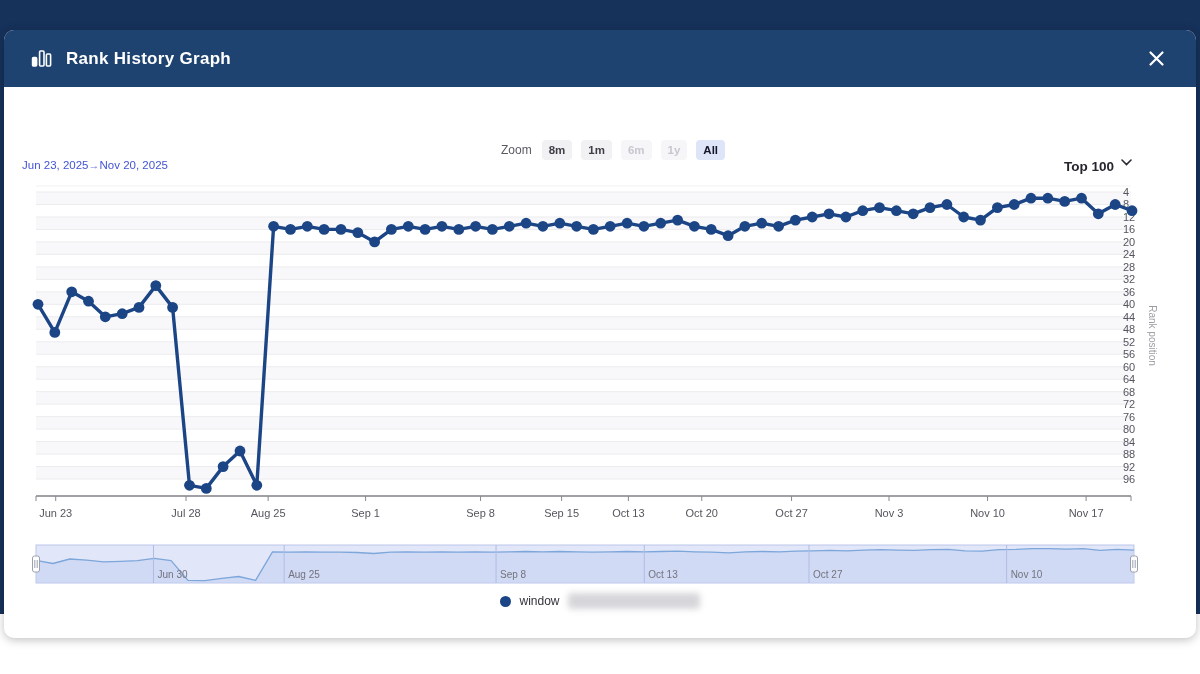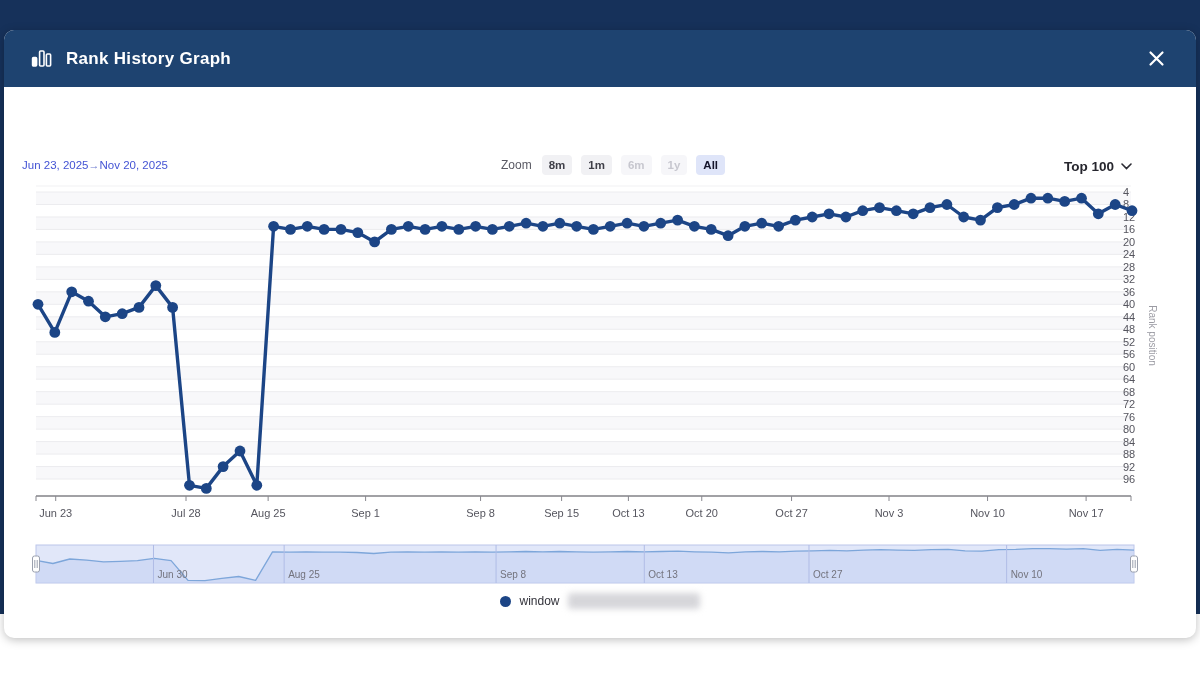--- a/index.html
+++ b/index.html
@@ -5,26 +5,26 @@
   html,body{margin:0;padding:0;background:#fff;font-family:"Liberation Sans","DejaVu Sans",sans-serif;}
   .stage{position:relative;width:1200px;height:674px;overflow:hidden;background:#fff;}
   .backdrop{position:absolute;top:0;left:0;width:1200px;height:614px;background:#16315a;}
   .modal{position:absolute;left:4px;top:6px;width:1192px;height:608px;background:#fff;border-radius:10px;box-shadow:0 2px 10px rgba(0,0,0,.25);margin-top:24px;}
   .m-header{position:absolute;top:0;left:0;right:0;height:57px;background:#1e4370;border-radius:10px 10px 0 0;display:flex;align-items:center;padding:0 27px;box-sizing:border-box;}
   .m-title{color:#fff;font-size:17px;font-weight:600;margin-left:13px;letter-spacing:.3px;}
   .close{margin-left:auto;background:none;border:none;cursor:pointer;padding:4px;line-height:0;}
   .date-range{position:absolute;left:18px;top:129px;font-size:11.5px;color:#4353d4;display:flex;align-items:center;}
   .date-range a{color:#4353d4;text-decoration:none;cursor:pointer;}
   .arrow{color:#6b79cf;font-size:11px;}
-  .zoomrow{position:absolute;left:497px;top:125px;display:flex;align-items:center;gap:8px;}
+  .zoomrow{position:absolute;left:497px;top:110px;display:flex;align-items:center;gap:8px;}
   .zlabel{font-size:12px;color:#5a5a64;margin-right:2px;}
   .zbtn{font-family:inherit;border:none;border-radius:4px;font-size:11.5px;padding:4px 7px;background:#f1f1f4;color:#3f3f48;font-weight:600;cursor:pointer;}
   .zbtn.disabled{background:#f6f6f9;color:#c7c7cf;cursor:default;}
   .zbtn.selected{background:#dfe5f9;color:#14142b;font-weight:700;text-align:center;}
-  .topfilter{position:absolute;top:129px;right:64px;display:flex;align-items:center;gap:7px;font-size:13.5px;font-weight:700;color:#26262e;cursor:pointer;}
+  .topfilter{position:absolute;top:129px;right:64px;display:flex;gap:7px;font-size:13.5px;font-weight:700;color:#26262e;cursor:pointer;}
   svg{font-family:"Liberation Sans","DejaVu Sans",sans-serif;}
   svg.chart{position:absolute;left:0;top:150px;}
   svg.nav{position:absolute;left:0;top:506px;}
   .legend{position:absolute;top:563px;left:0;right:0;display:flex;justify-content:center;align-items:center;gap:8px;cursor:pointer;}
   .legend .dot{width:11px;height:11px;border-radius:50%;display:inline-block;background:#1c4586;}
   .legend .lab{font-size:12px;color:#33333b;}
   .legend .blur{width:132px;height:16px;border-radius:3px;background:#d6d6da;filter:blur(3px);}
 </style>
 </head>
 <body>

